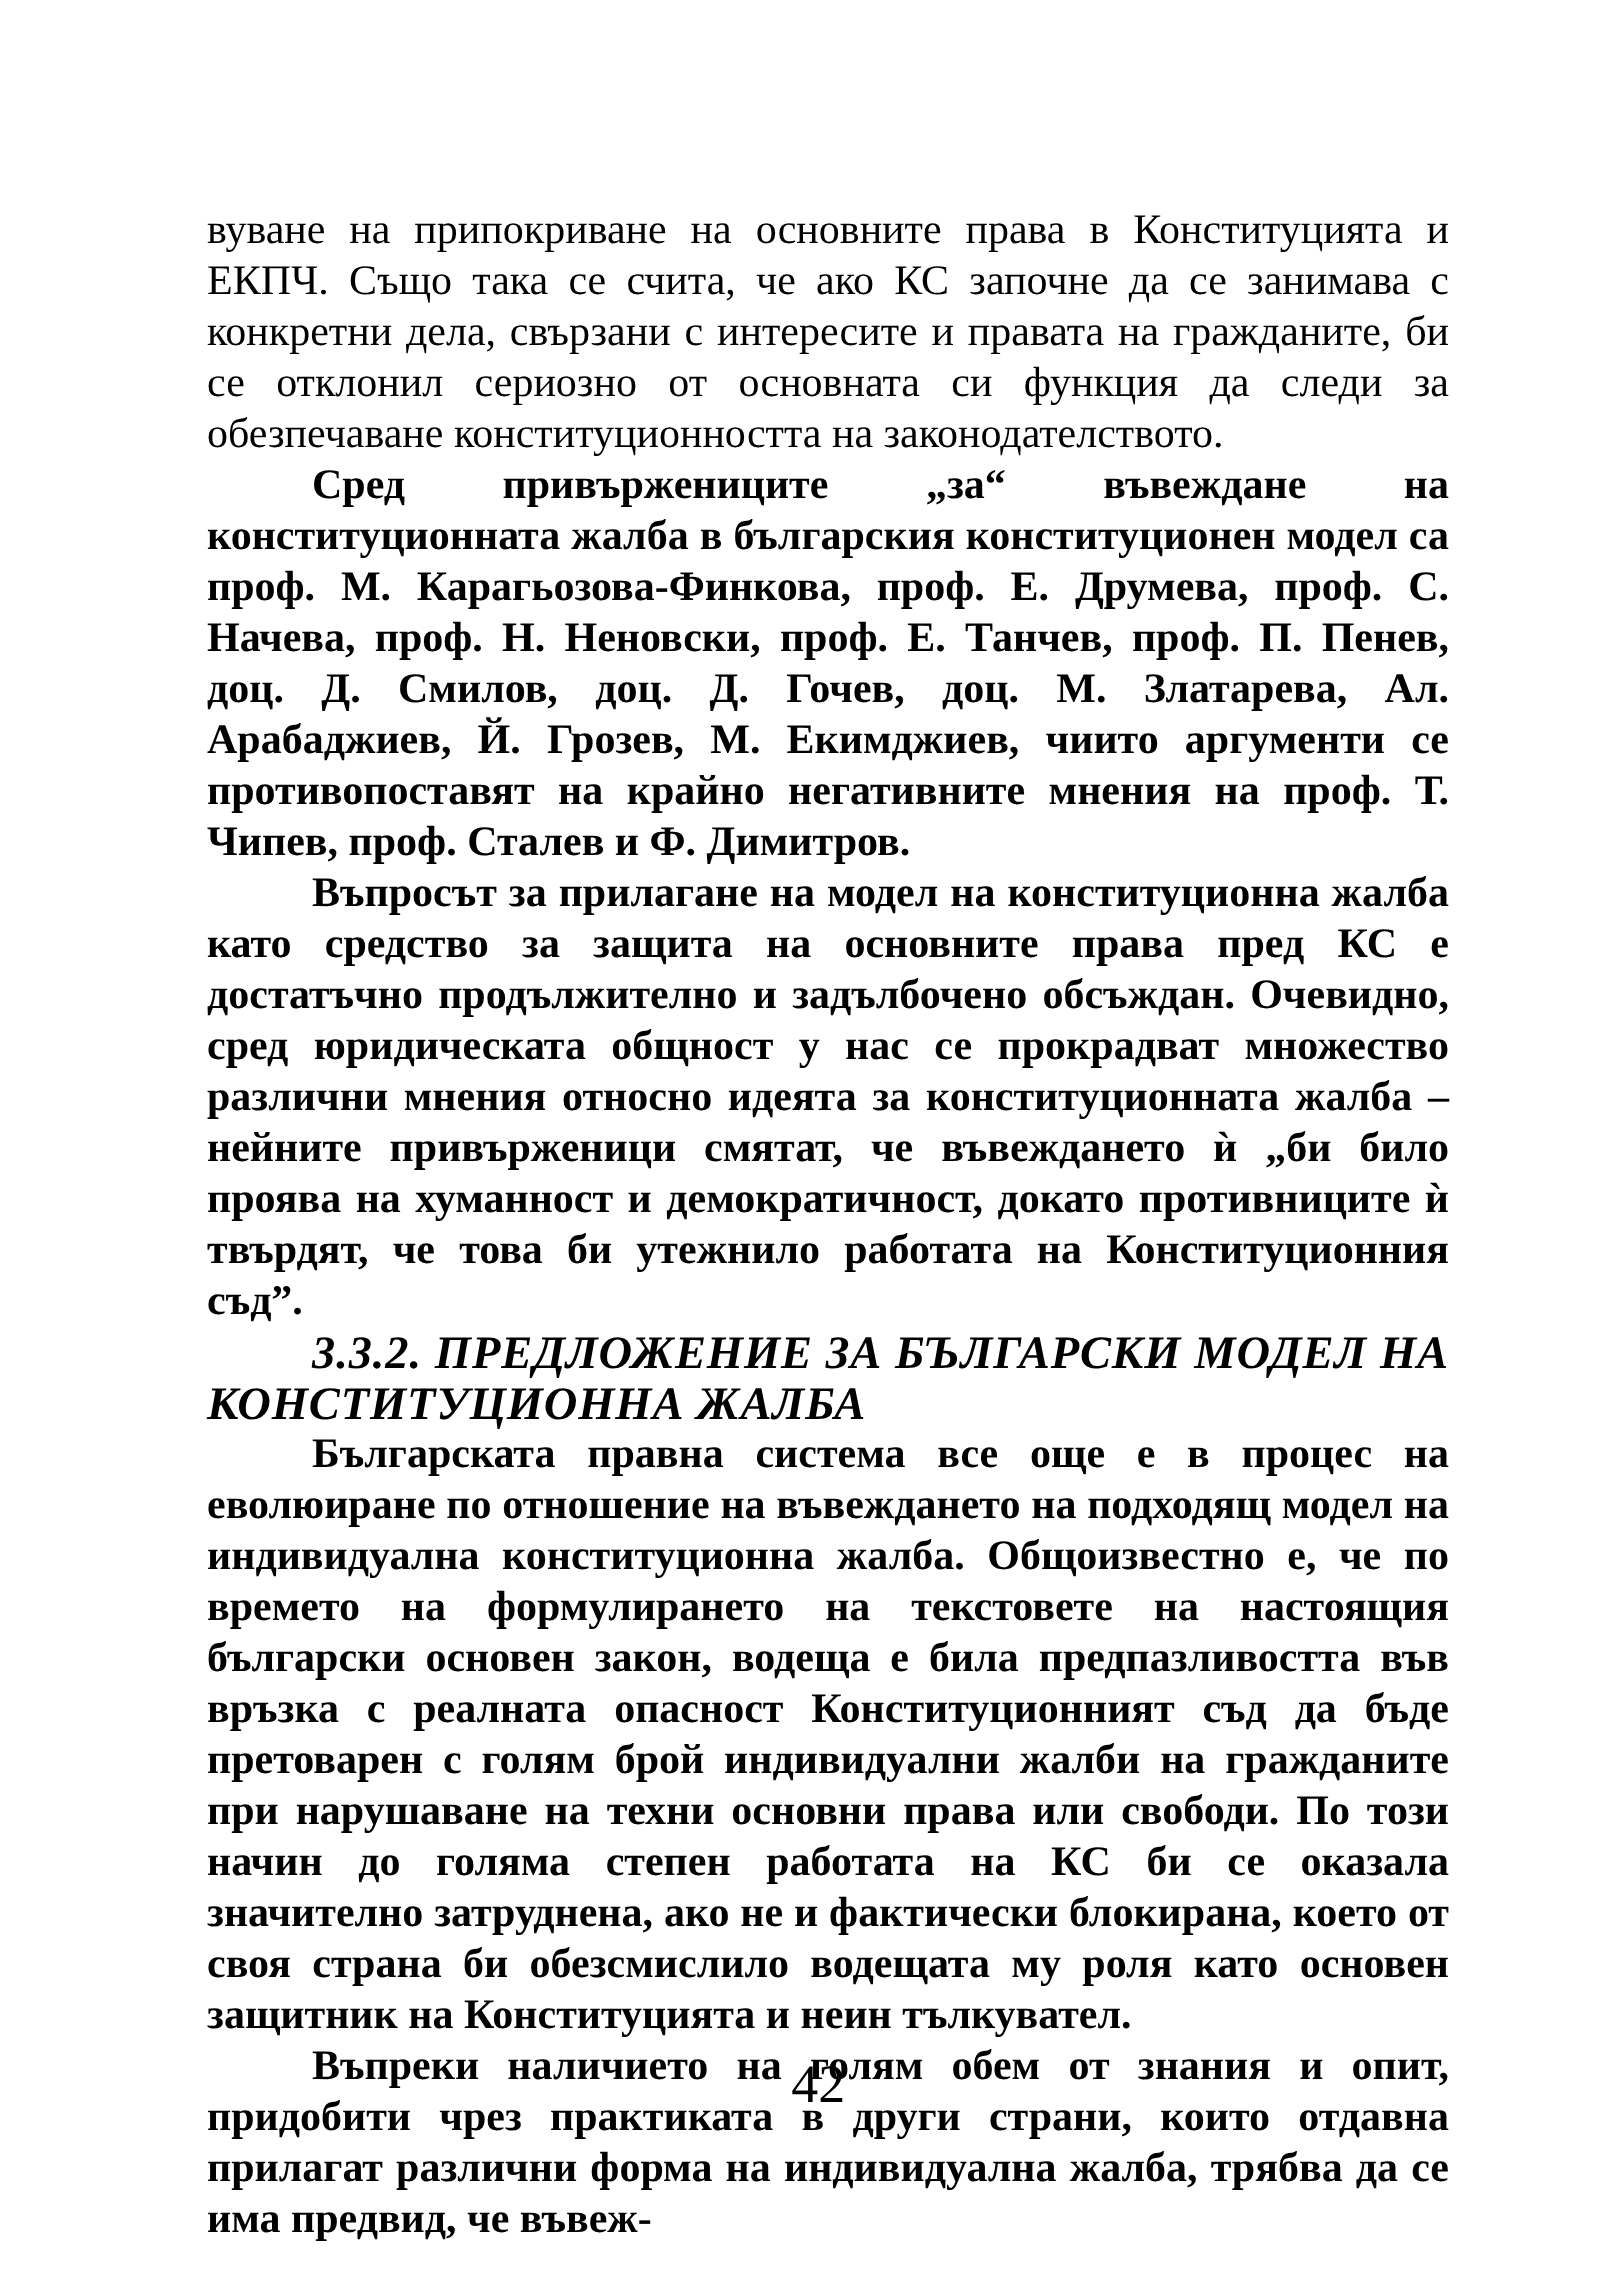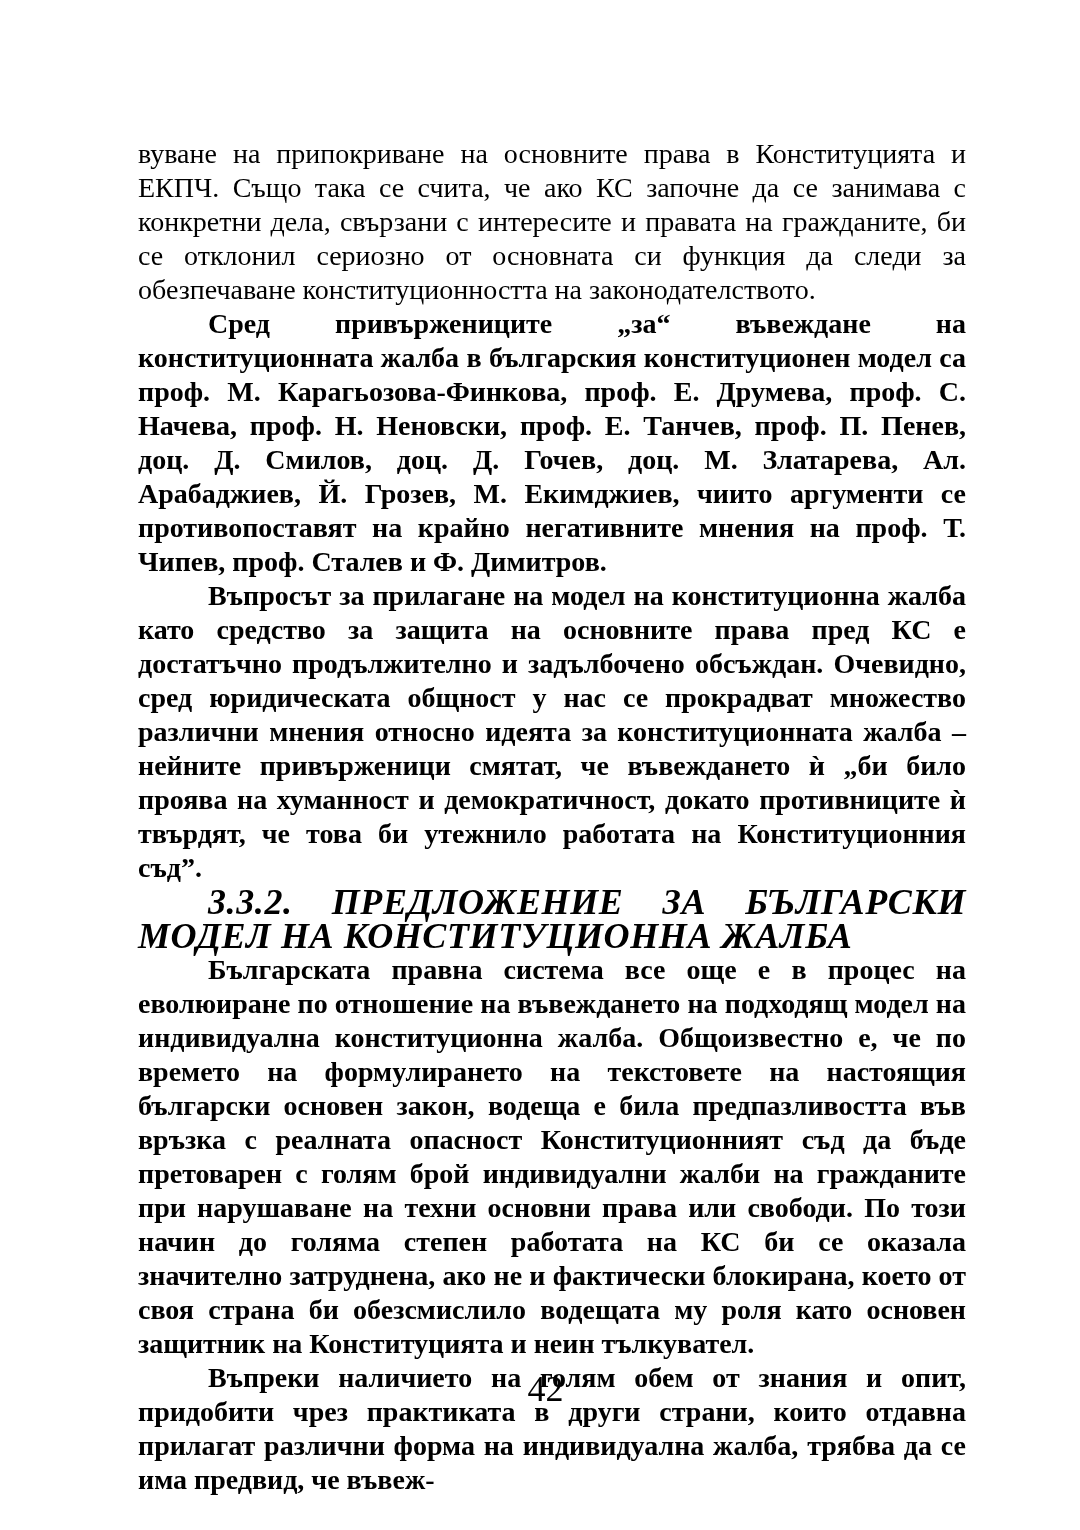--- a/index.html
+++ b/index.html
@@ -34,21 +34,21 @@
     padding: 0;
   }
   .indent {
     text-indent: 70px;
     font-weight: bold;
   }
   .bold-italic {
     font-weight: bold;
   }
   .heading {
-    font-size: 36px;
+    font-size: 31px;
     font-weight: bold;
     font-style: italic;
     letter-spacing: 0.6px;
     margin: 0;
     padding: 0;
   }
   .page-number {
     position: absolute;
     left: 0;
     right: 0;

